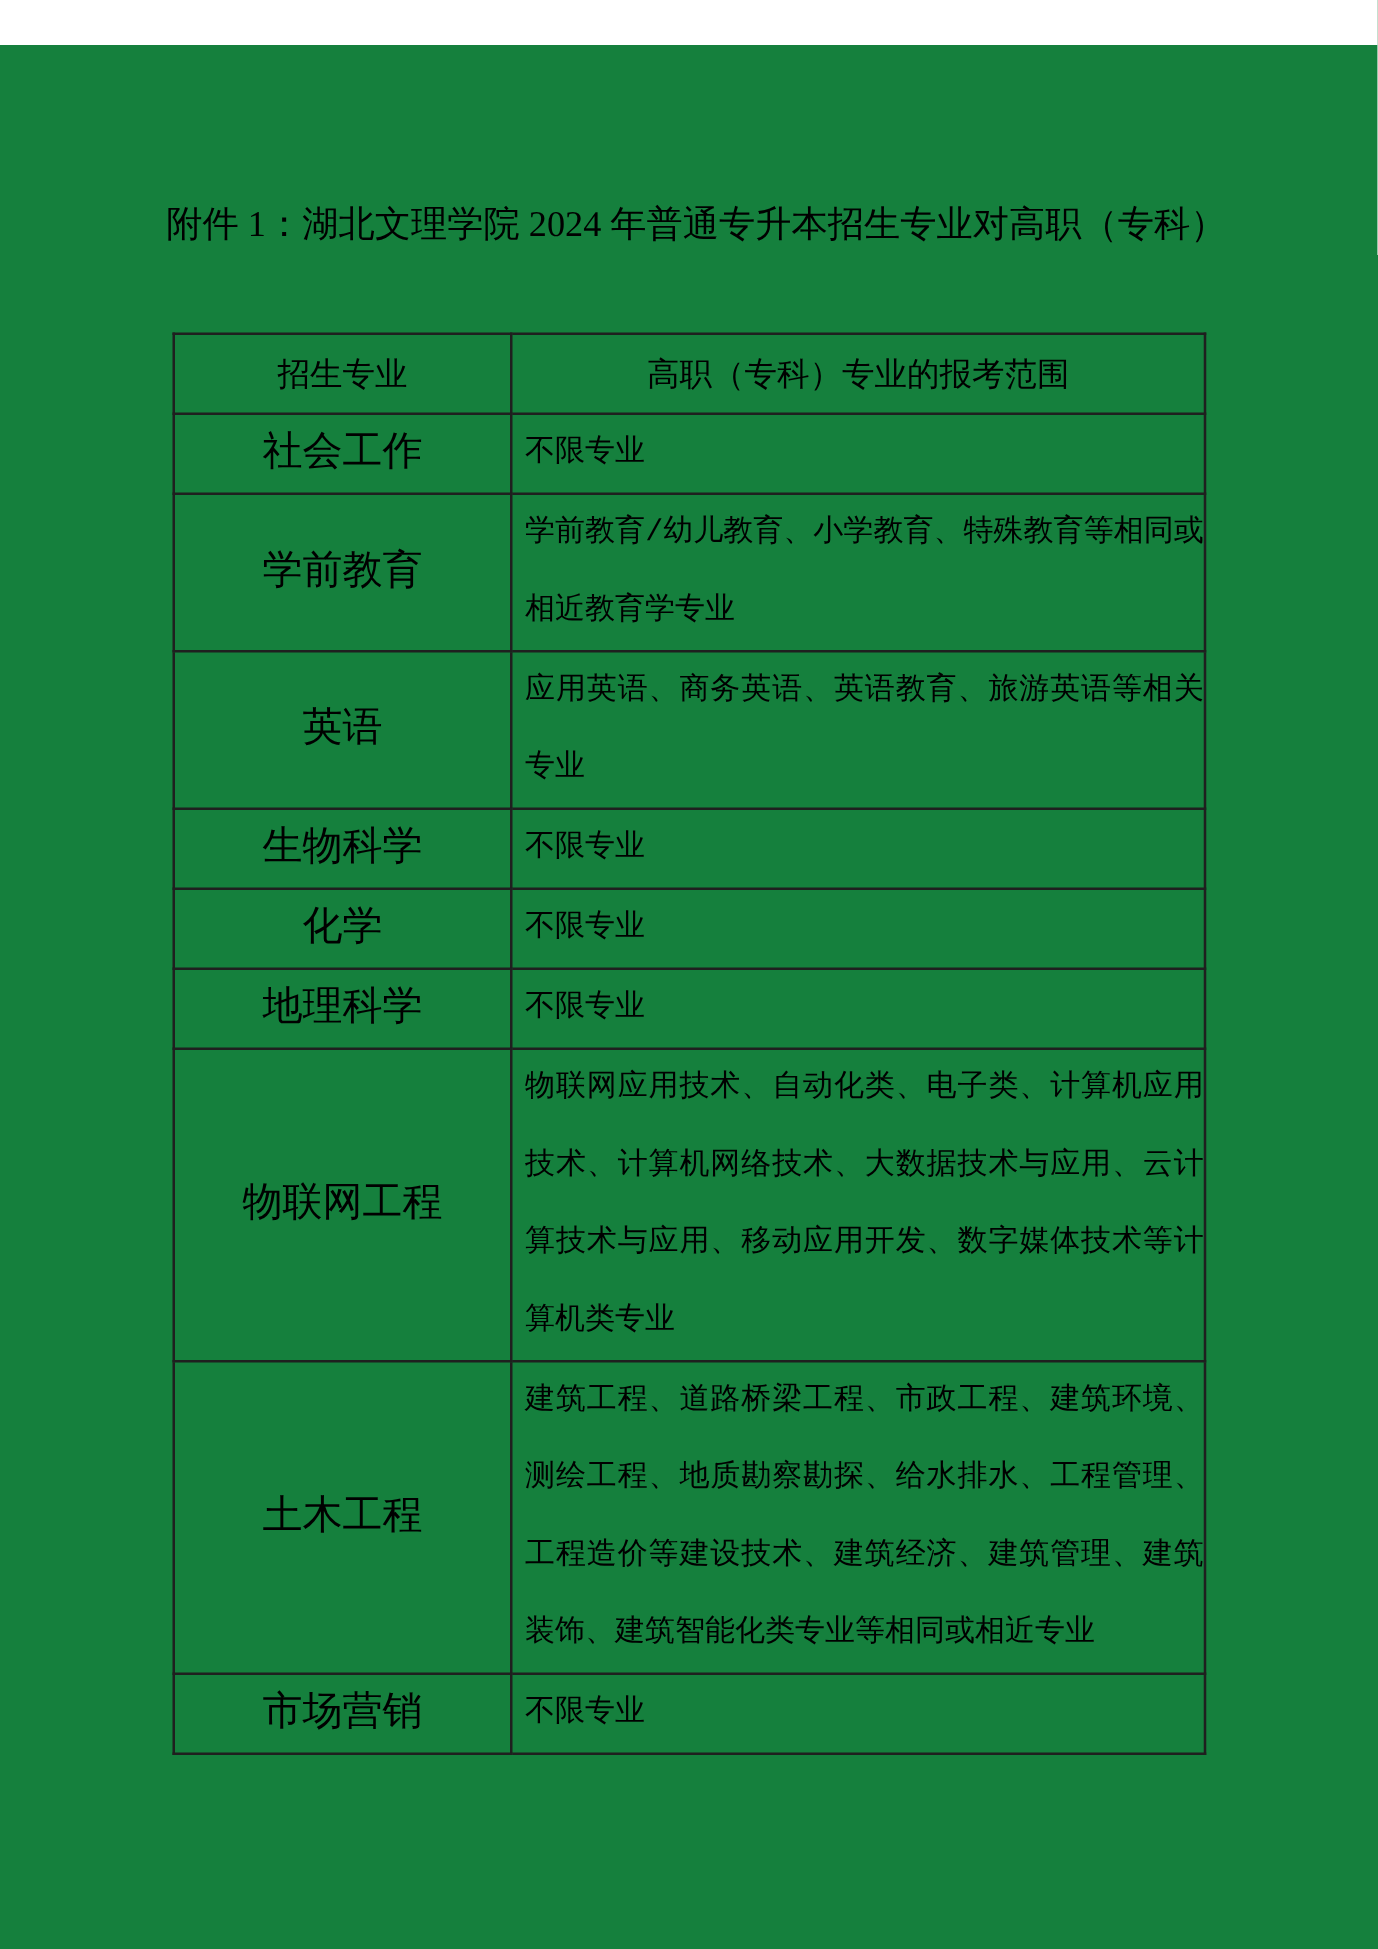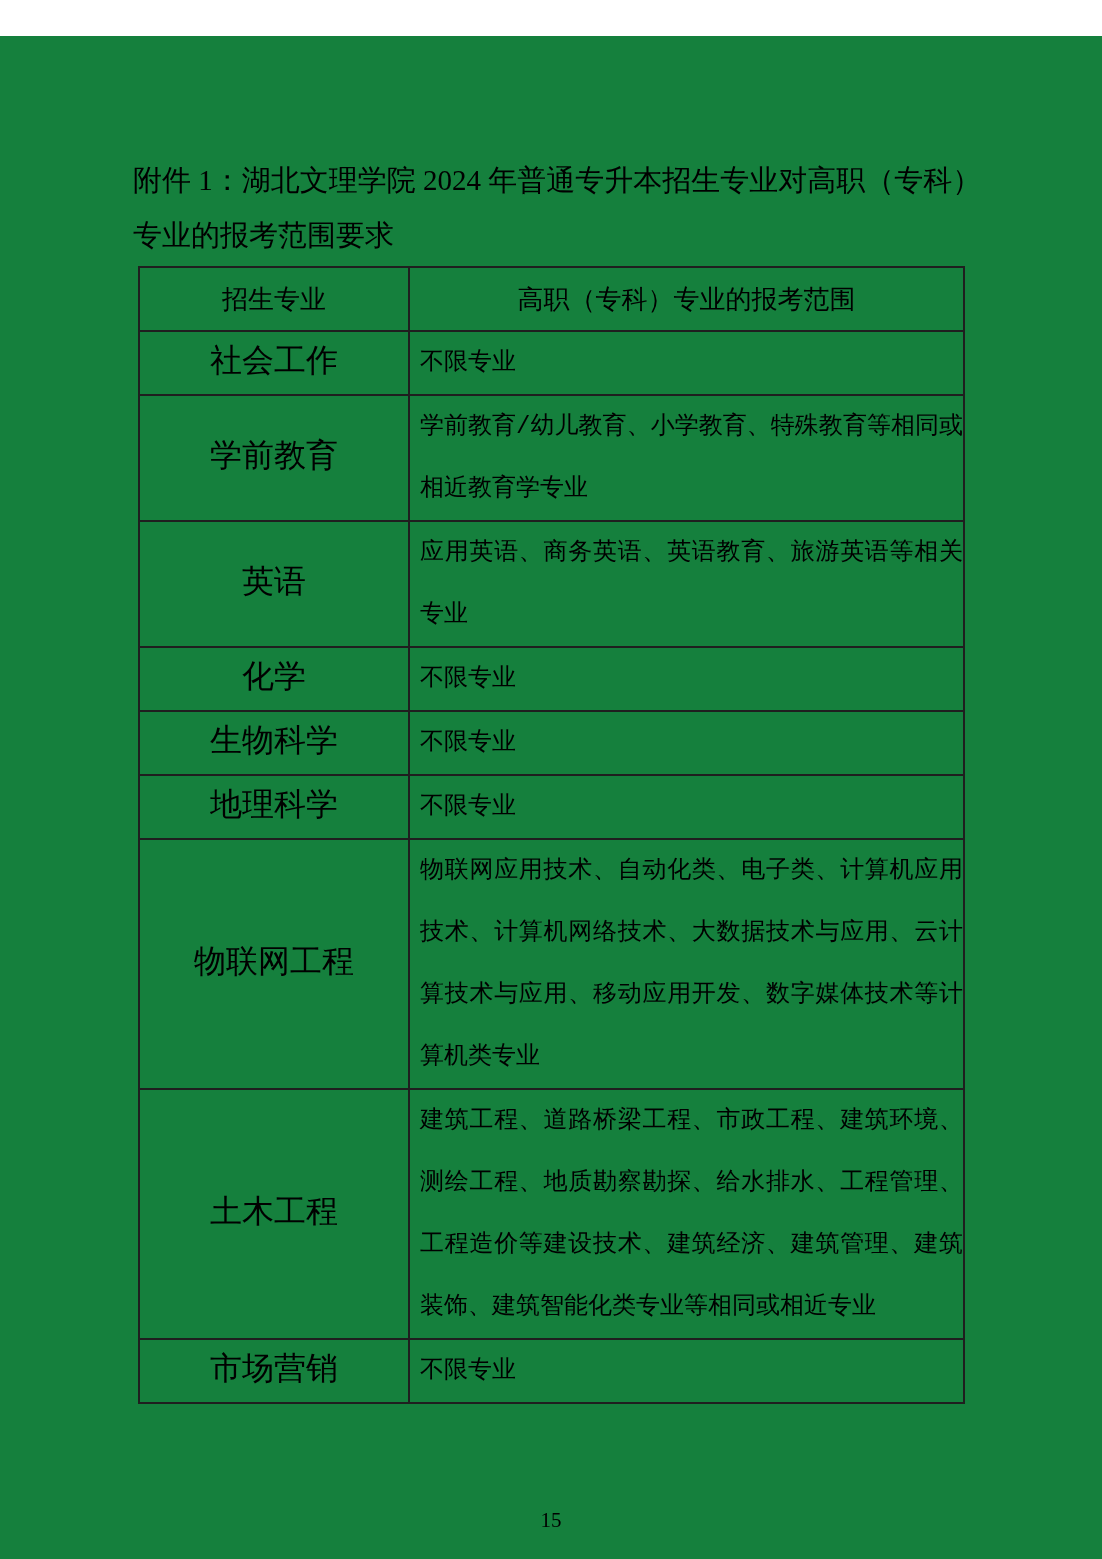--- a/index.html
+++ b/index.html
@@ -75,21 +75,20 @@
     color: #000000;
   }
 </style>
 </head>
 <body>
 
 <div class="page">
 
   <div class="doc-title">
     <div class="title-line">附件 1：湖北文理学院 2024 年普通专升本招生专业对高职（专科）</div>
-    <div class="title-line">专业的报考范围要求</div>
   </div>
 
   <table class="majors-table">
     <colgroup>
       <col class="col-major">
       <col class="col-scope">
     </colgroup>
     <thead>
       <tr>
         <th class="header-cell">招生专业</th>
@@ -103,25 +102,25 @@
         </tr>
         <tr>
           <td class="major-cell">学前教育</td>
           <td class="scope-cell">学前教育/幼儿教育、小学教育、特殊教育等相同或相近教育学专业</td>
         </tr>
         <tr>
           <td class="major-cell">英语</td>
           <td class="scope-cell">应用英语、商务英语、英语教育、旅游英语等相关专业</td>
         </tr>
         <tr>
-          <td class="major-cell">化学</td>
+          <td class="major-cell">生物科学</td>
           <td class="scope-cell">不限专业</td>
         </tr>
         <tr>
-          <td class="major-cell">生物科学</td>
+          <td class="major-cell">化学</td>
           <td class="scope-cell">不限专业</td>
         </tr>
         <tr>
           <td class="major-cell">地理科学</td>
           <td class="scope-cell">不限专业</td>
         </tr>
         <tr>
           <td class="major-cell">物联网工程</td>
           <td class="scope-cell">物联网应用技术、自动化类、电子类、计算机应用技术、计算机网络技术、大数据技术与应用、云计算技术与应用、移动应用开发、数字媒体技术等计算机类专业</td>
         </tr>
@@ -129,15 +128,14 @@
           <td class="major-cell">土木工程</td>
           <td class="scope-cell">建筑工程、道路桥梁工程、市政工程、建筑环境、测绘工程、地质勘察勘探、给水排水、工程管理、工程造价等建设技术、建筑经济、建筑管理、建筑装饰、建筑智能化类专业等相同或相近专业</td>
         </tr>
         <tr>
           <td class="major-cell">市场营销</td>
           <td class="scope-cell">不限专业</td>
         </tr>
       </tbody>
   </table>
 
-  <div class="page-number">15</div>
 
 </div>
 
 </body></html>

